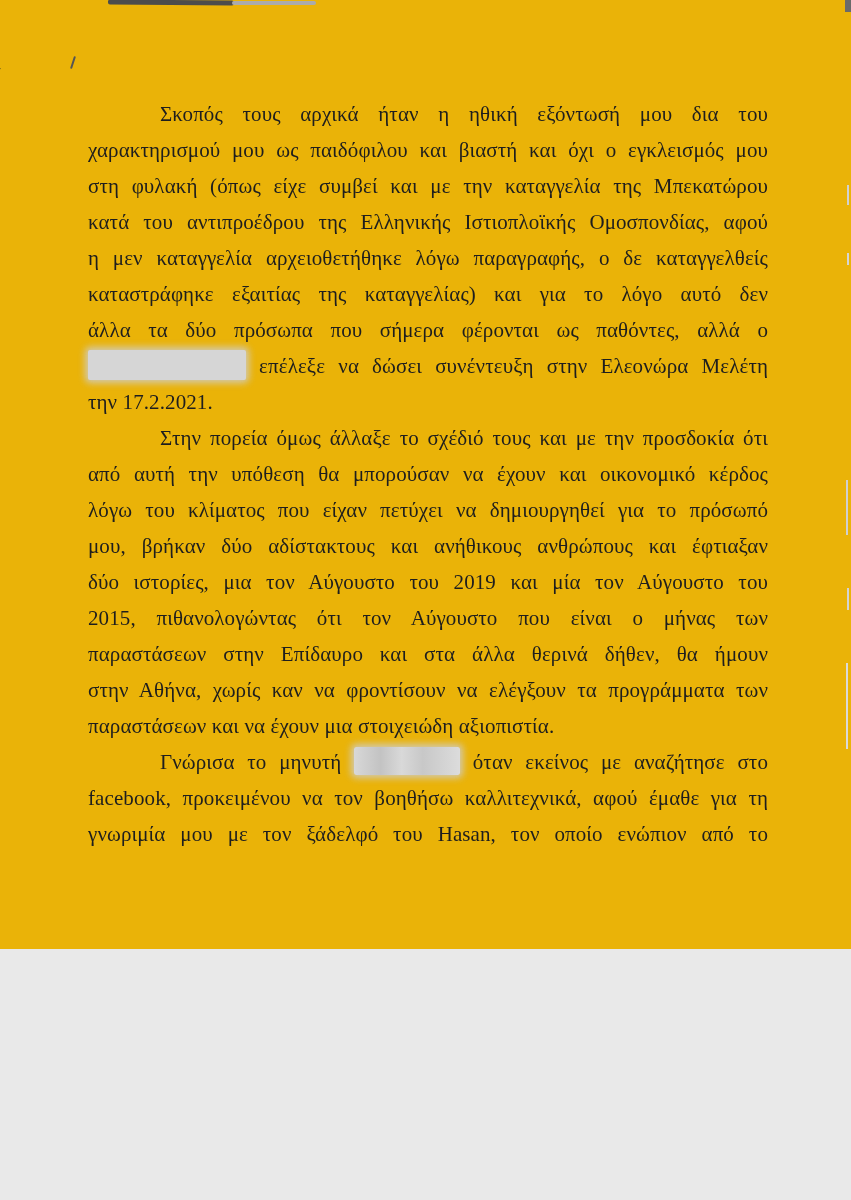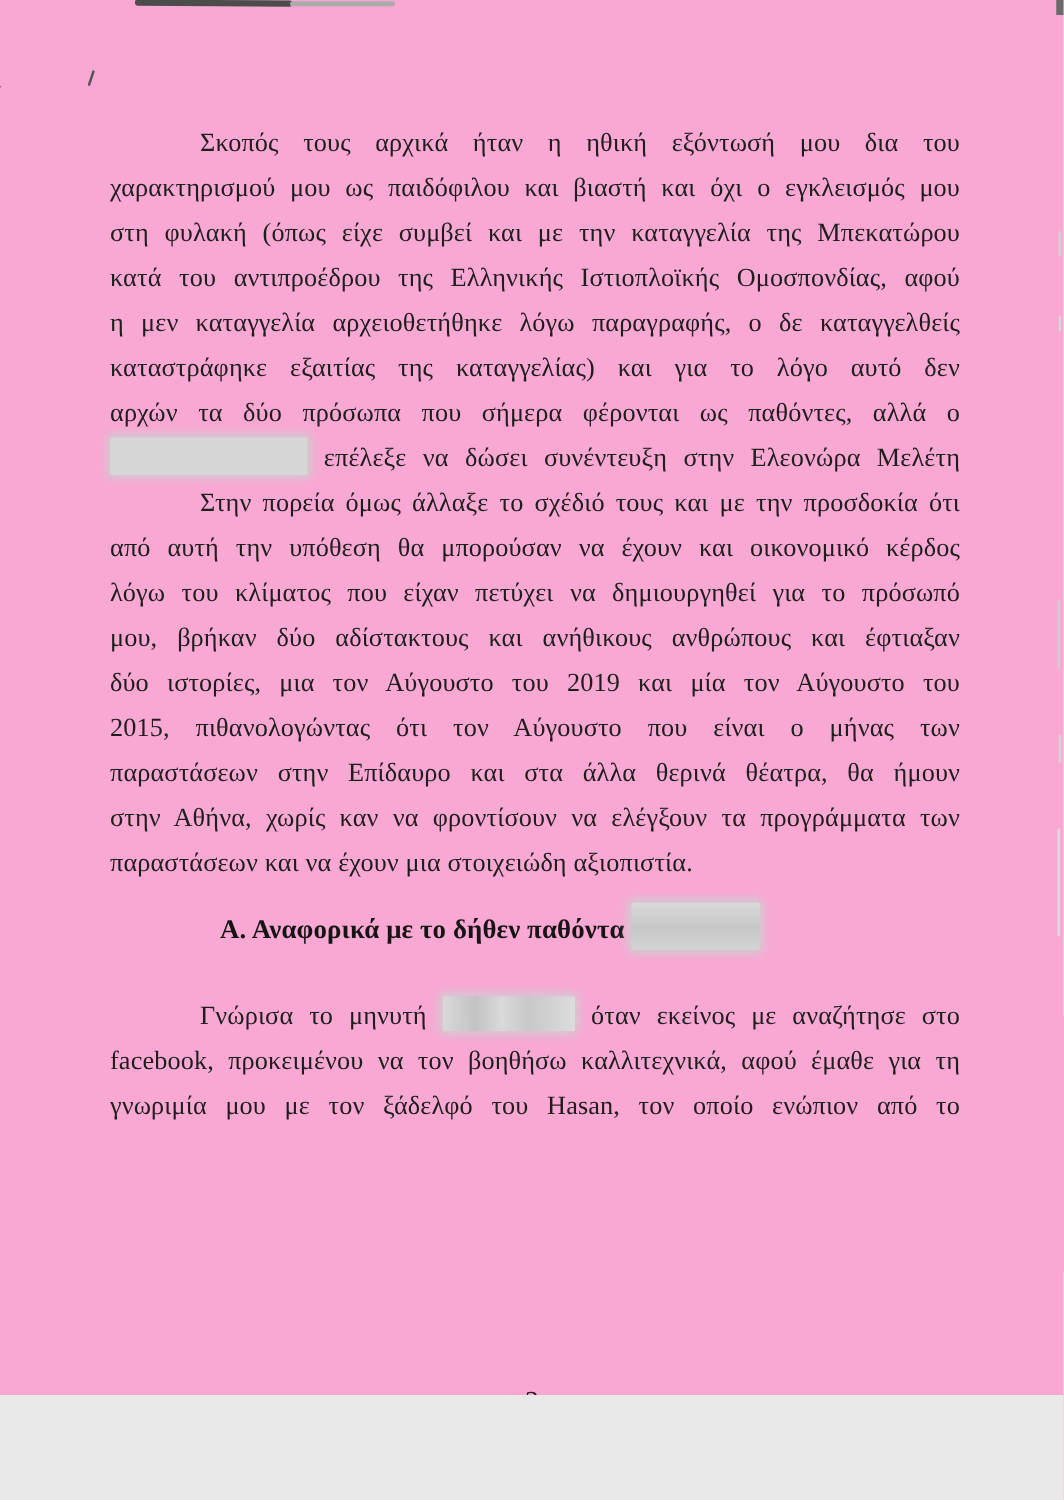--- a/index.html
+++ b/index.html
@@ -1,19 +1,19 @@
 <!DOCTYPE html>
 <html><head>
 <meta charset="utf-8">
 <style>
   html,body{margin:0;padding:0;background:#e9e9e9;}
   .page{
     position:relative;
-    width:851px;height:1116px;
-    background:#f9a8d4;
+    width:851px;height:949px;
+    background:#eab308;
     overflow:hidden;
     font-family:"Liberation Serif","DejaVu Serif",serif;
     color:#1e1e1e;
   }
   
   .textbody{
     position:absolute;left:88px;top:96px;width:680px;
   }
   .block{margin:0;}
   .line{
@@ -90,36 +90,34 @@
   <div class="art a-b5"></div>
 
   <div class="textbody">
       <div class="block paragraph">
         <div class="line indent"><span>Σκοπός τους αρχικά ήταν η ηθική εξόντωσή μου δια του</span> </div>
         <div class="line"><span>χαρακτηρισμού μου ως παιδόφιλου και βιαστή και όχι ο εγκλεισμός μου</span> </div>
         <div class="line"><span>στη φυλακή (όπως είχε συμβεί και με την καταγγελία της Μπεκατώρου</span> </div>
         <div class="line"><span>κατά του αντιπροέδρου της Ελληνικής Ιστιοπλοϊκής Ομοσπονδίας, αφού</span> </div>
         <div class="line"><span>η μεν καταγγελία αρχειοθετήθηκε λόγω παραγραφής, ο δε καταγγελθείς</span> </div>
         <div class="line"><span>καταστράφηκε εξαιτίας της καταγγελίας) και για το λόγο αυτό δεν</span> </div>
-        <div class="line"><span>αρχών τα δύο πρόσωπα που σήμερα φέρονται ως παθόντες, αλλά ο</span> </div>
+        <div class="line"><span>άλλα τα δύο πρόσωπα που σήμερα φέρονται ως παθόντες, αλλά ο</span> </div>
         <div class="line"><span class="redaction r-a" style="width: 158px; height: 30px;"></span> <span>επέλεξε να δώσει συνέντευξη στην Ελεονώρα Μελέτη</span> </div>
+        <div class="line align-left"><span>την 17.2.2021.</span> </div>
       </div>
       <div class="block paragraph">
         <div class="line indent"><span>Στην πορεία όμως άλλαξε το σχέδιό τους και με την προσδοκία ότι</span> </div>
         <div class="line"><span>από αυτή την υπόθεση θα μπορούσαν να έχουν και οικονομικό κέρδος</span> </div>
         <div class="line"><span>λόγω του κλίματος που είχαν πετύχει να δημιουργηθεί για το πρόσωπό</span> </div>
         <div class="line"><span>μου, βρήκαν δύο αδίστακτους και ανήθικους ανθρώπους και έφτιαξαν</span> </div>
         <div class="line"><span>δύο ιστορίες, μια τον Αύγουστο του 2019 και μία τον Αύγουστο του</span> </div>
         <div class="line"><span>2015, πιθανολογώντας ότι τον Αύγουστο που είναι ο μήνας των</span> </div>
-        <div class="line"><span>παραστάσεων στην Επίδαυρο και στα άλλα θερινά θέατρα, θα ήμουν</span> </div>
+        <div class="line"><span>παραστάσεων στην Επίδαυρο και στα άλλα θερινά δήθεν, θα ήμουν</span> </div>
         <div class="line"><span>στην Αθήνα, χωρίς καν να φροντίσουν να ελέγξουν τα προγράμματα των</span> </div>
         <div class="line align-left"><span>παραστάσεων και να έχουν μια στοιχειώδη αξιοπιστία.</span> </div>
-      </div>
-      <div class="block heading">
-        <div class="line align-left"><span class="bold">Α. Αναφορικά με το δήθεν παθόντα</span> <span class="redaction r-b" style="width: 103px; height: 38px;"></span> </div>
       </div>
       <div class="block paragraph">
         <div class="line indent"><span>Γνώρισα το μηνυτή</span> <span class="redaction r-c" style="width: 106px; height: 28px;"></span> <span>όταν εκείνος με αναζήτησε στο</span> </div>
         <div class="line"><span>facebook, προκειμένου να τον βοηθήσω καλλιτεχνικά, αφού έμαθε για τη</span> </div>
         <div class="line"><span>γνωριμία μου με τον ξάδελφό του Hasan, τον οποίο ενώπιον από το</span> </div>
       </div>
     </div>
 
   <div class="pagenum">3</div>
 </div>

